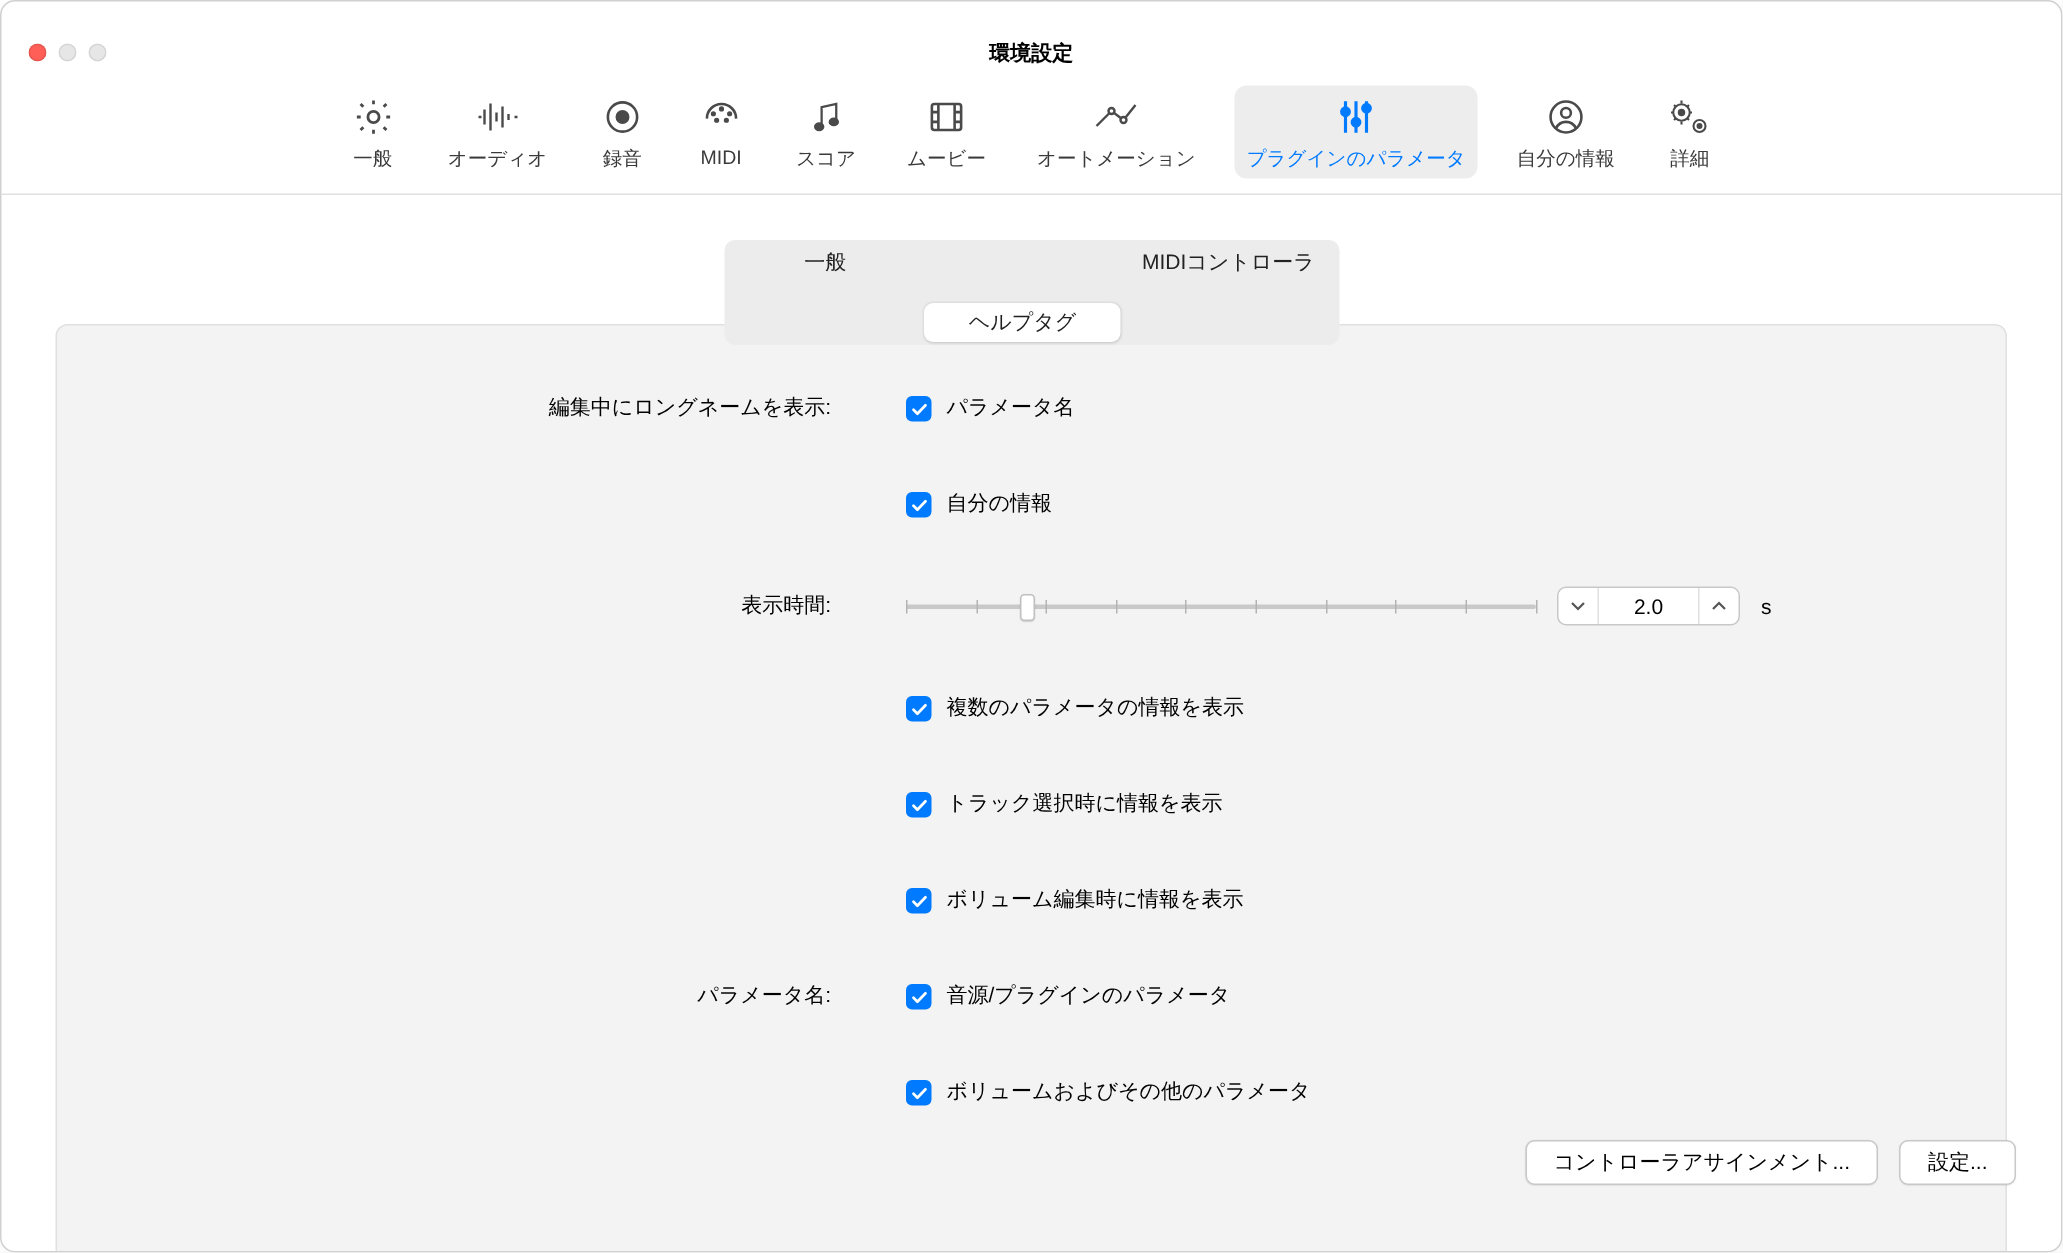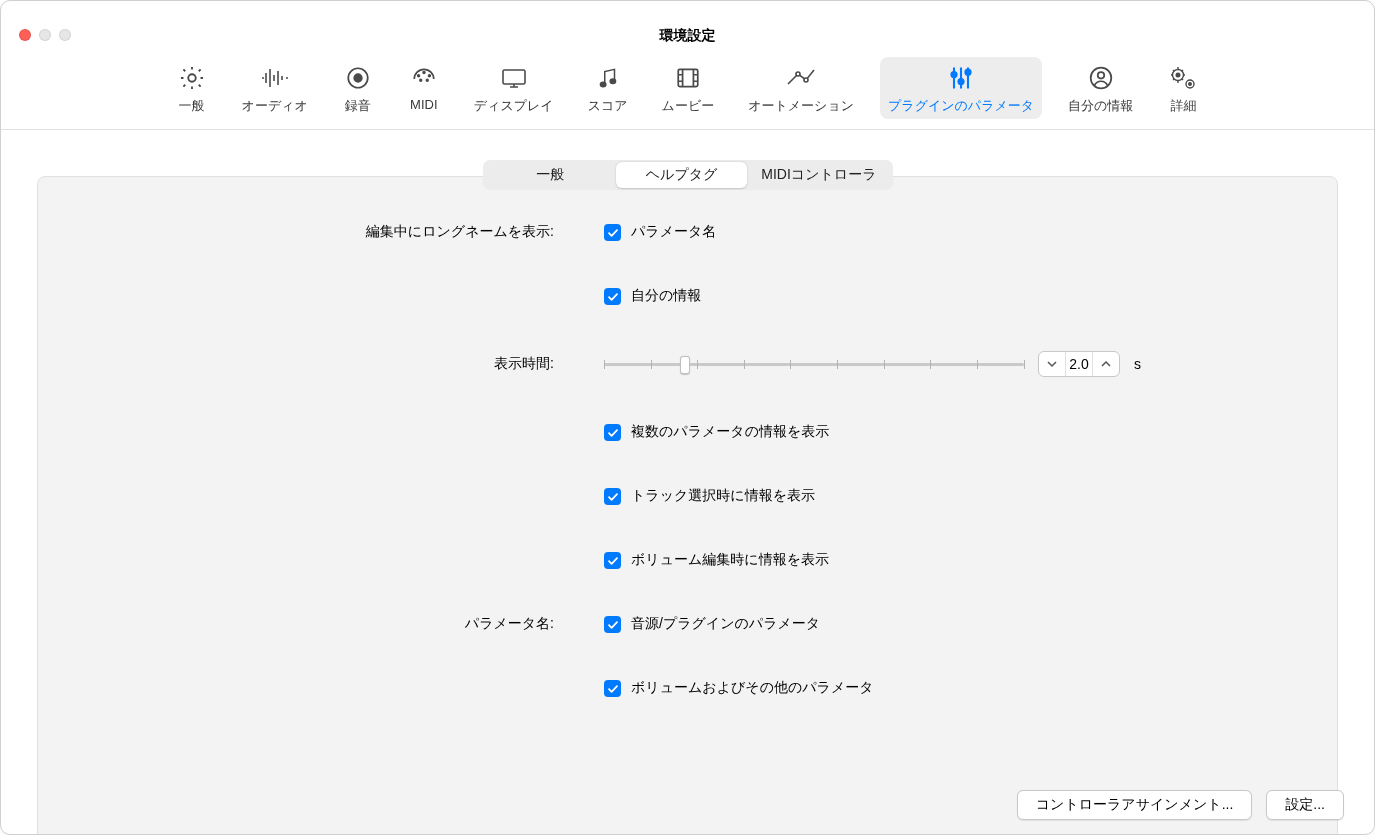--- a/index.html
+++ b/index.html
@@ -100,20 +100,21 @@
     padding: 4px 14px;
     font-size: 14px;
     border-radius: 6px;
     color: #222;
     cursor: default;
     white-space: nowrap;
   }
   .seg-btn.active {
     background: #fff;
     box-shadow: 0 0.5px 2px rgba(0,0,0,0.18);
+    margin-top: 40px;
   }
 
   .panel {
     margin-top: -14px;
     background: #f3f3f3;
     border: 1px solid #e0e0e0;
     border-radius: 8px;
     padding: 46px 40px 200px;
     min-height: 560px;
   }
@@ -170,30 +171,30 @@
   .stepper {
     display:flex; align-items:center;
     background:#fff; border:1px solid #c8c8c8; border-radius:6px;
     height:26px; overflow:hidden;
   }
   .stepper-btn {
     width:26px; height:100%; display:flex; align-items:center; justify-content:center;
     color:#555; cursor:default;
   }
   .stepper-val {
-    width:28px; text-align:right; font-size:14px;
+    width:68px; text-align:right; font-size:14px;
     border-left:1px solid #e0e0e0; border-right:1px solid #e0e0e0;
     height:100%; display:flex; align-items:center; justify-content:center;
   }
   .unit { font-size:14px; color:#000; }
 
   .footer-btns {
     position:absolute;
     right: 30px;
-    bottom: 14px;
+    bottom: 44px;
     display:flex; gap:14px;
   }
   .mac-btn {
     background:#fff;
     border:1px solid #c8c8c8;
     border-radius:6px;
     padding: 5px 18px;
     font-size:14px;
     box-shadow: 0 0.5px 1px rgba(0,0,0,0.08);
     cursor: default;
@@ -251,29 +252,20 @@
             <circle cx="12" cy="7" r="0.8" fill="#4a4a4a"></circle>
             <circle cx="7" cy="10" r="0.8" fill="#4a4a4a"></circle>
             <circle cx="17" cy="10" r="0.8" fill="#4a4a4a"></circle>
             <circle cx="9" cy="14" r="0.8" fill="#4a4a4a"></circle>
             <circle cx="15" cy="14" r="0.8" fill="#4a4a4a"></circle>
           </svg>
       </span>
       <span class="tb-label">MIDI</span>
     </div>
 
-    <div class="toolbar-item">
-      <span class="tb-icon">
-        <svg width="28" height="26" viewBox="0 0 28 24" fill="none" stroke="#4a4a4a" stroke-width="1.6">
-            <rect x="3" y="4" width="22" height="14" rx="1.5"></rect>
-            <path d="M10 21h8M14 18v3"></path>
-          </svg>
-      </span>
-      <span class="tb-label">ディスプレイ</span>
-    </div>
 
     <div class="toolbar-item">
       <span class="tb-icon">
         <svg width="26" height="26" viewBox="0 0 24 24" fill="#4a4a4a" stroke="#4a4a4a" stroke-width="1.4">
             <path d="M9 18V6l9-2v11" fill="none"></path>
             <ellipse cx="7.5" cy="18" rx="2.5" ry="2"></ellipse>
             <ellipse cx="16.5" cy="15" rx="2.5" ry="2"></ellipse>
           </svg>
       </span>
       <span class="tb-label">スコア</span>

